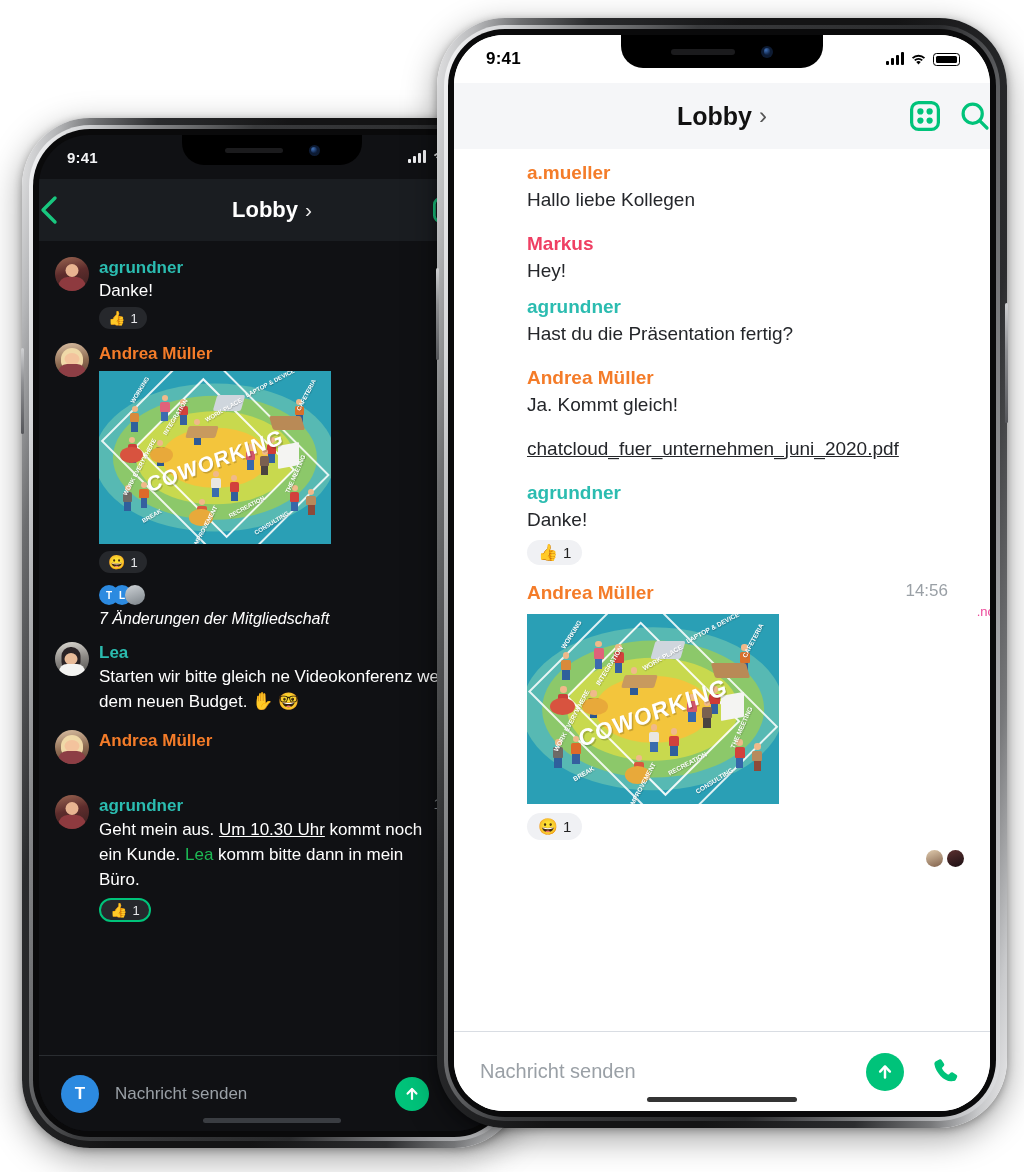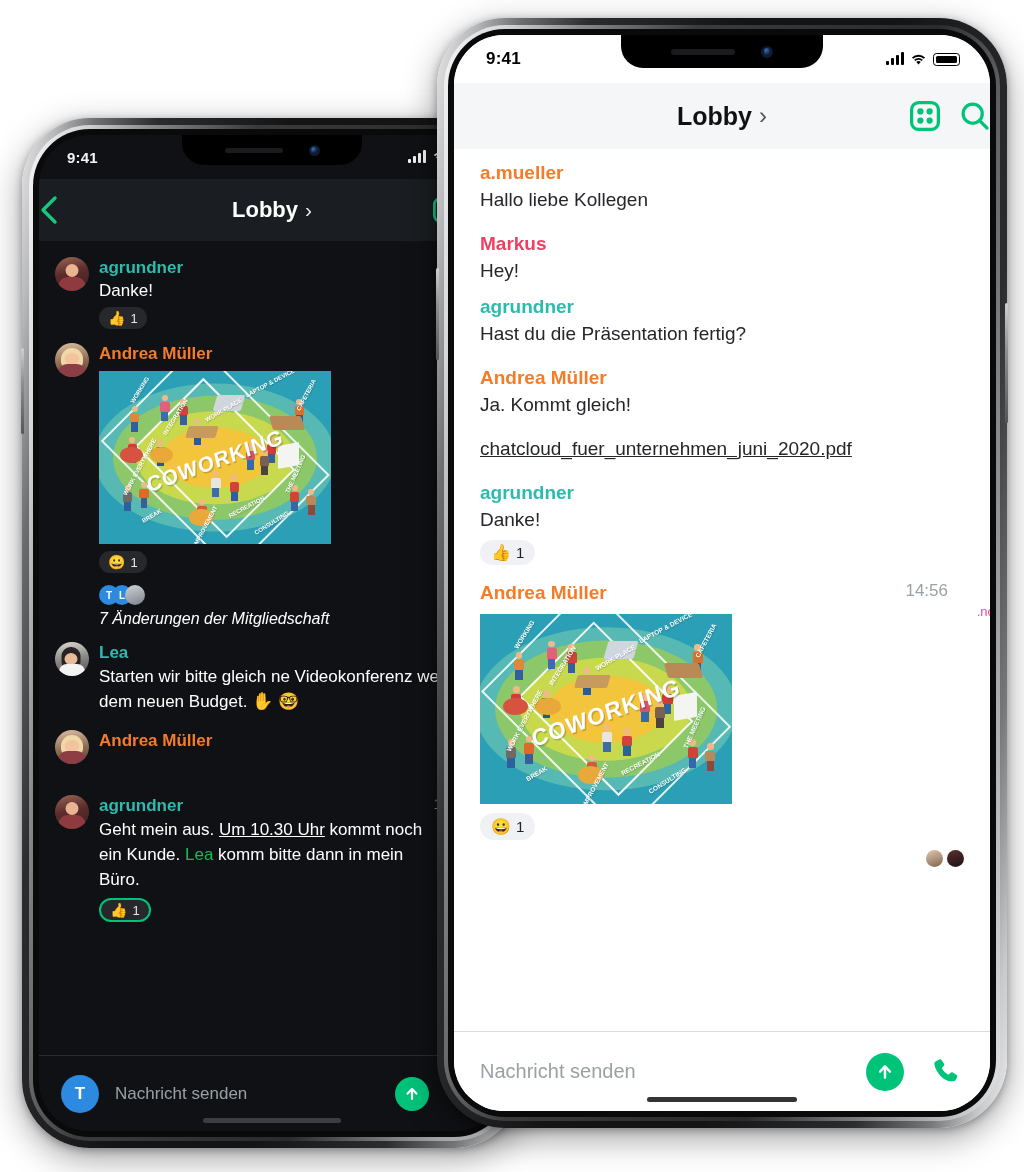--- a/index.html
+++ b/index.html
@@ -505,21 +505,21 @@
             <circle cx="9" cy="17" r="2.7" fill="#00c37a"></circle>
               <circle cx="17" cy="17" r="2.7" fill="#00c37a"></circle>
           </svg>
           <svg class="search-ico" width="30" height="30" viewBox="0 0 26 26">
             <circle cx="11" cy="11" r="8.3" fill="none" stroke="#00c37a" stroke-width="2.8"></circle>
             <line x1="17.2" y1="17.2" x2="23.4" y2="23.4" stroke="#00c37a" stroke-width="2.8" stroke-linecap="round"></line>
           </svg>
         </div>
       </div>
 
-      <div class="chatlist" style="padding:10px 26px 0 26px;color:#24262a;font-size:19px;background:#fff;height:880px;position:relative;">
+      <div class="chatlist" style="padding:10px 26px 0 26px;color:#24262a;font-size:19px;background:#fff;height:880px;position:relative;margin-left:47px;">
 
         <div style="margin-bottom:16px;">
           <div class="sender" style="color:#f47c29;line-height:27px;">a.mueller</div>
           <div class="mtext" style="line-height:28px;">Hallo liebe Kollegen</div>
         </div>
 
         <div style="margin-bottom:8px;">
           <div class="sender" style="color:#ef3f63;line-height:27px;">Markus</div>
           <div class="mtext" style="line-height:28px;">Hey!</div>
         </div>

